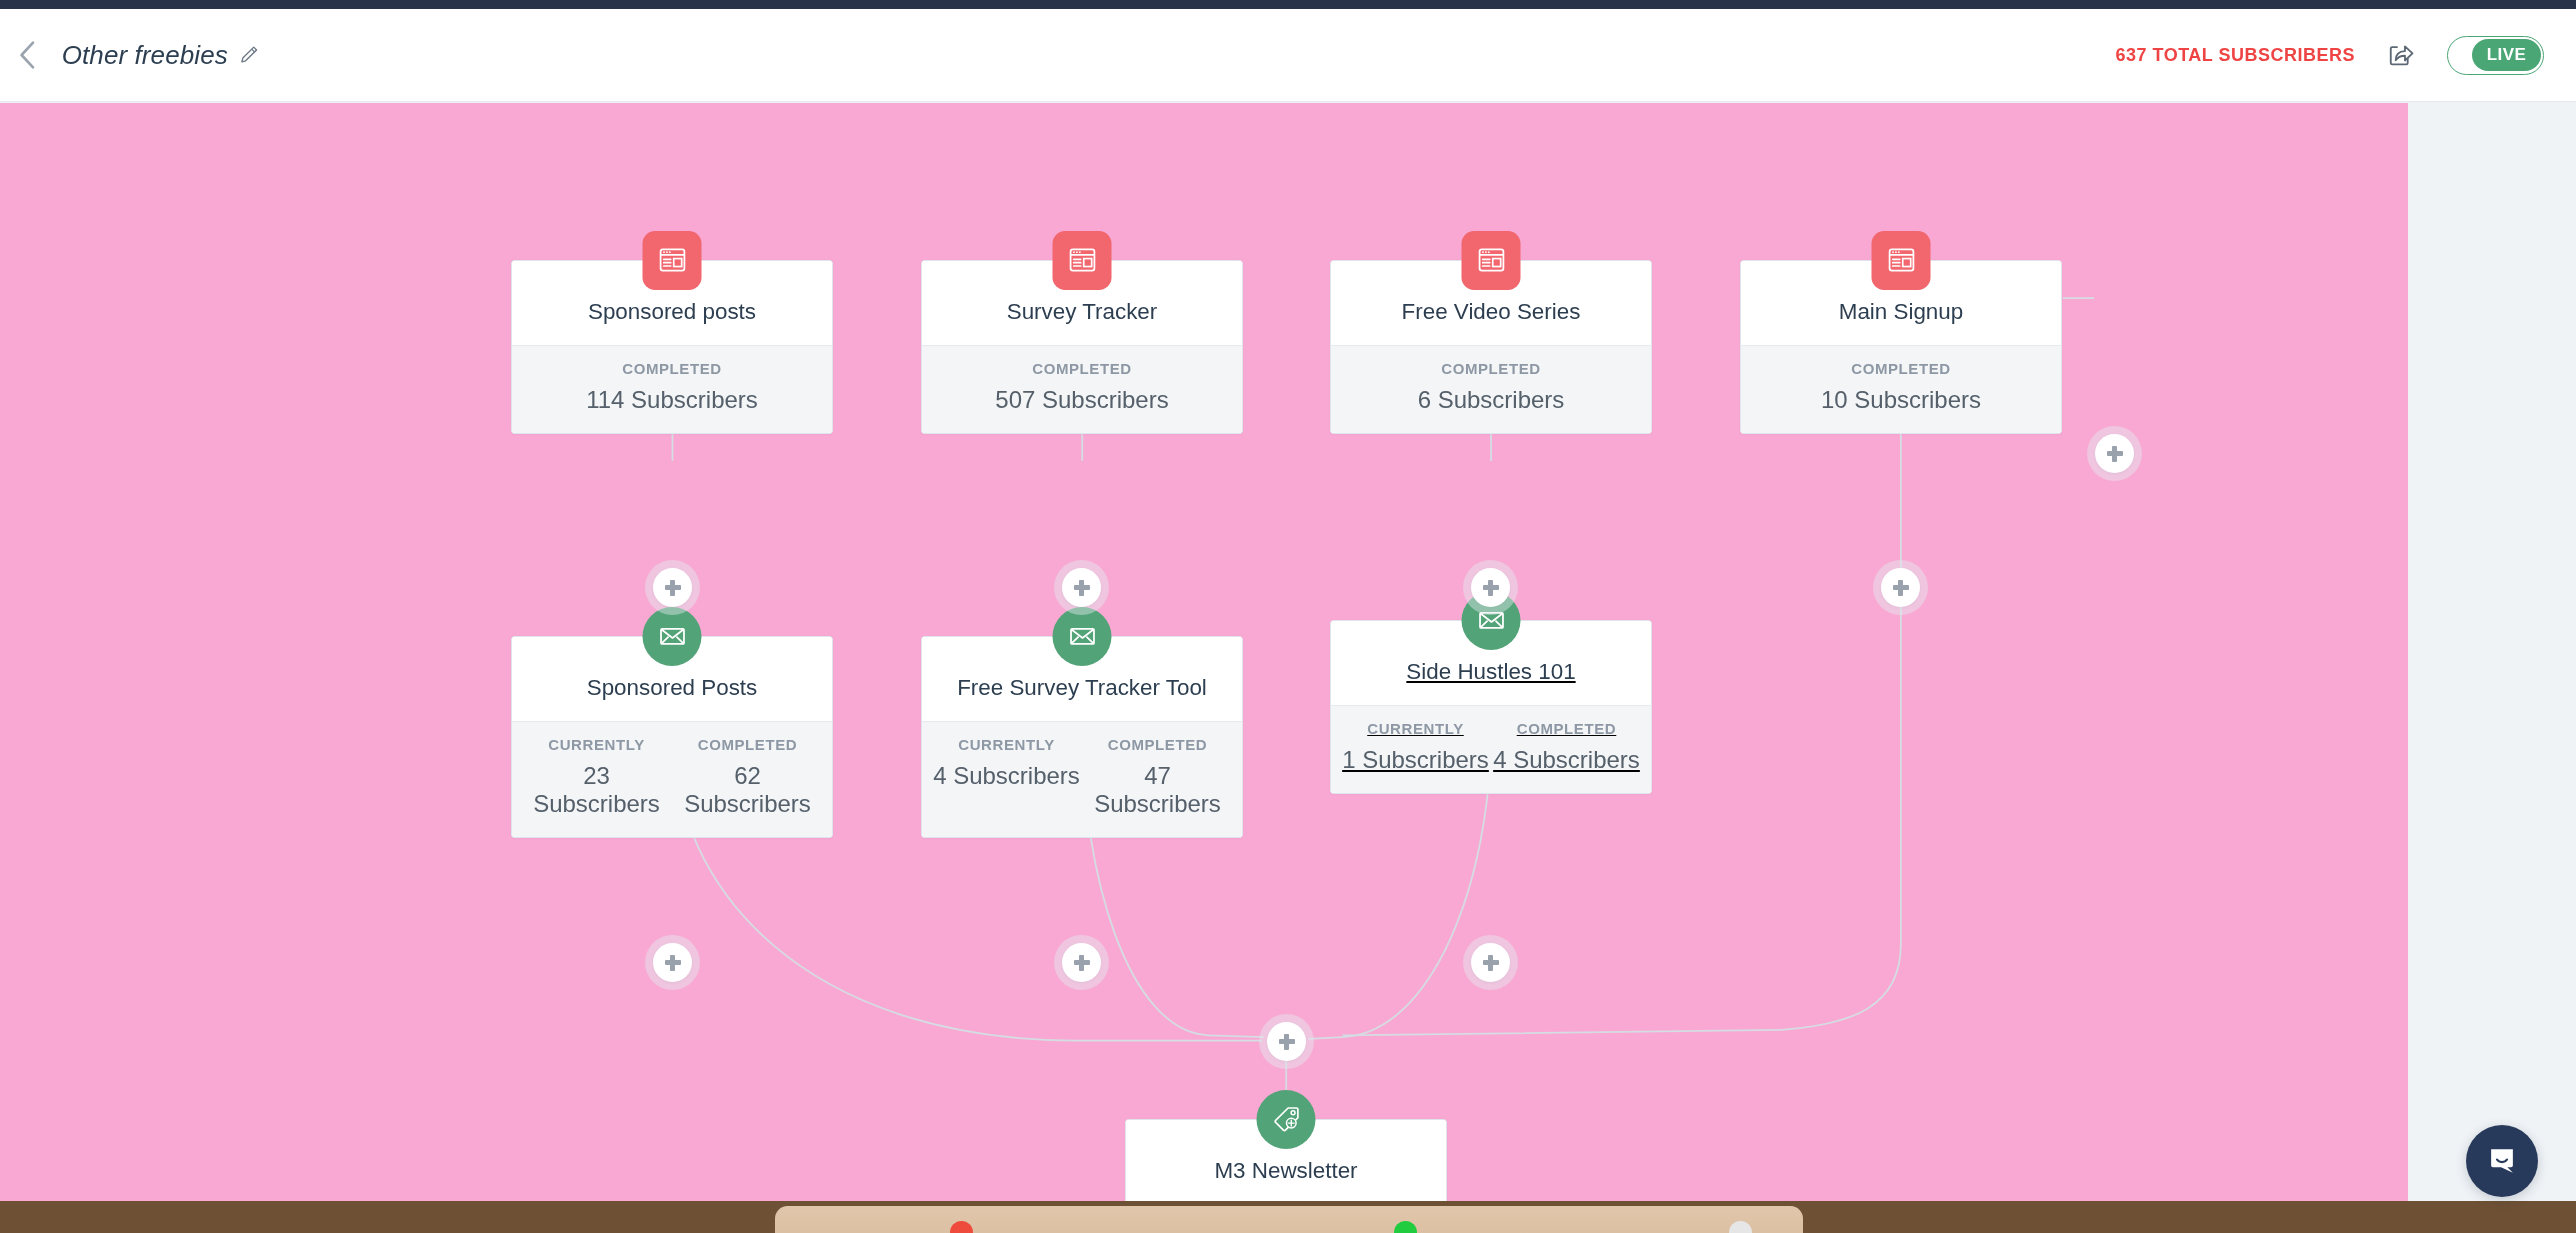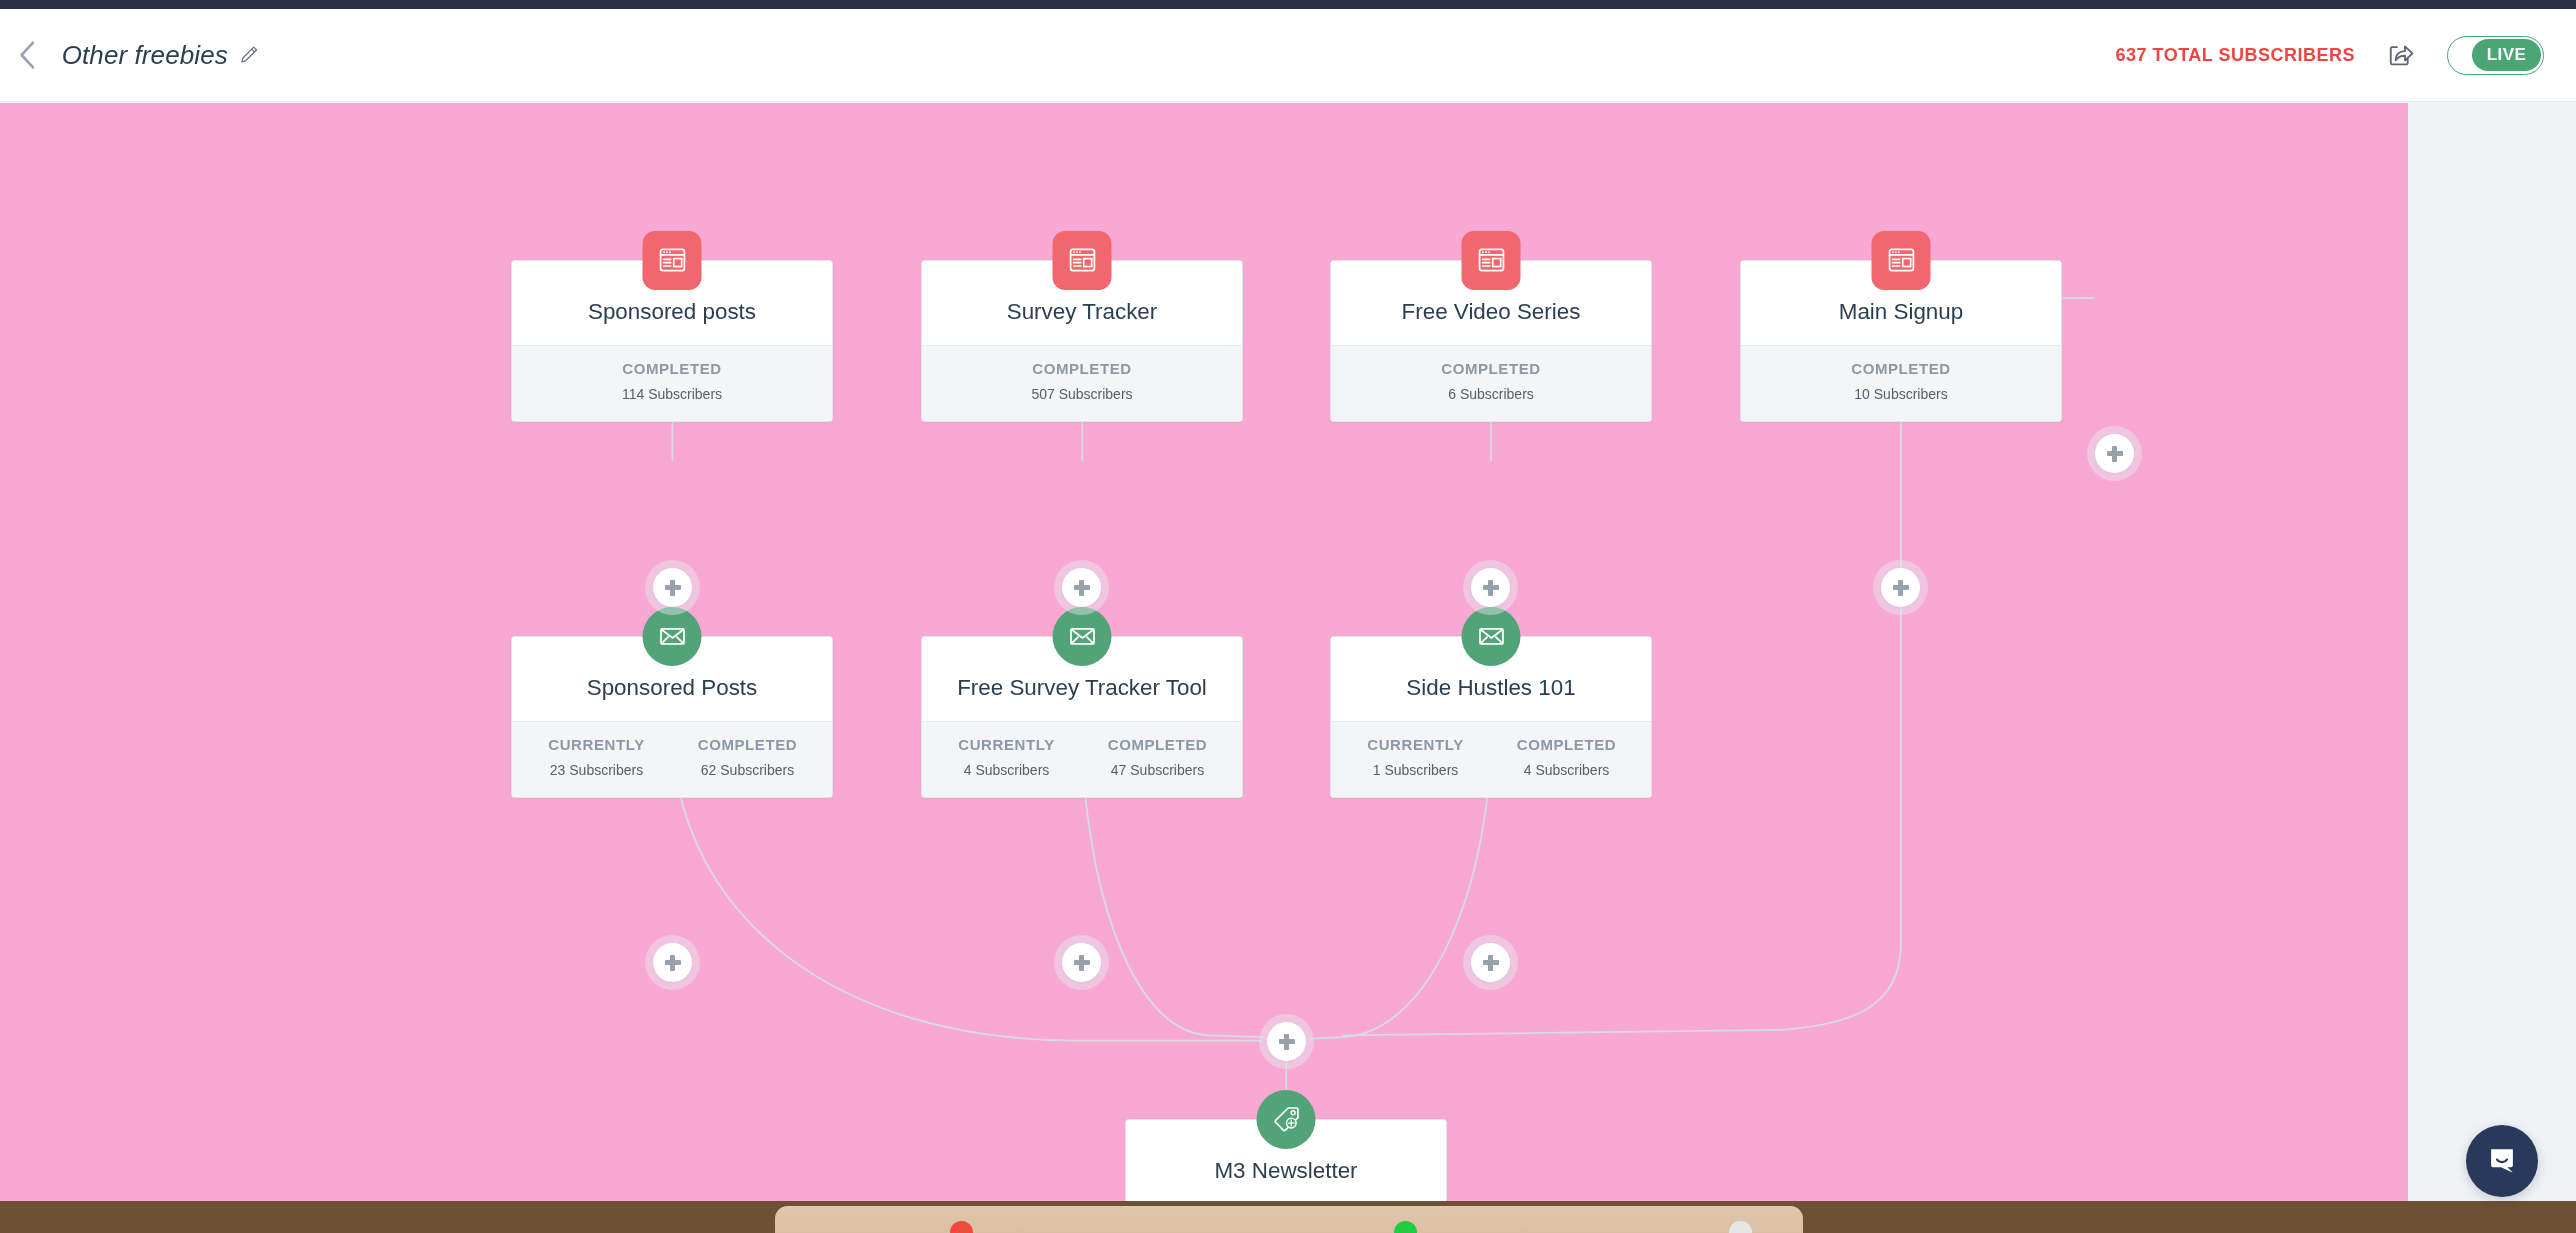--- a/index.html
+++ b/index.html
@@ -84,21 +84,21 @@
   .card-stats {
     background: #f3f5f7;
     border-top: 0.9px solid #e6eaee;
     display: flex; padding: 14px 9px 19px;
   }
   .stat { flex: 1; text-align: center; }
   .stat-label {
     font-size: 15px; font-weight: bold; color: #8d98a4;
     letter-spacing: 0.6px; margin-bottom: 9.8px;
   }
-  .stat-value { font-size: 14px; color: #55606b; }
+  .stat-value { font-size: 24px; color: #55606b; }
 
   .node-badge {
     position: absolute; left: 50%; transform: translateX(-50%);
     top: -29.5px; width: 59px; height: 59px;
     display: flex; align-items: center; justify-content: center;
     z-index: 5;
   }
   .badge-red   { background: #f2666e; border-radius: 12.5px; }
   .badge-green { background: #52a377; border-radius: 50%; }
 
@@ -331,21 +331,21 @@
           <div class="stat-value">4 Subscribers</div>
         </div>
         <div class="stat">
           <div class="stat-label">COMPLETED</div>
           <div class="stat-value">47 Subscribers</div>
         </div>
       </div>
     </div>
   </div>
 
-  <div class="node" style="left:1330px; top:533px;">
+  <div class="node" style="left:1330px; top:517px;text-decoration:underline;">
     <div class="node-badge badge-green">
       <svg width="30" height="30" viewBox="0 0 34 34" fill="none">
         <rect x="4" y="9" width="26" height="17" rx="1.2" stroke="#ffffff" stroke-width="2"></rect>
         <path d="M4.6 9.7 L17 19.2 L29.4 9.7" stroke="#ffffff" stroke-width="2" stroke-linejoin="round"></path>
         <path d="M4.6 25.4 L12.6 17.6 M29.4 25.4 L21.4 17.6" stroke="#ffffff" stroke-width="2"></path>
       </svg>
     </div>
     <div class="card">
       <div class="card-title">Side Hustles 101</div>
       <div class="card-stats">

